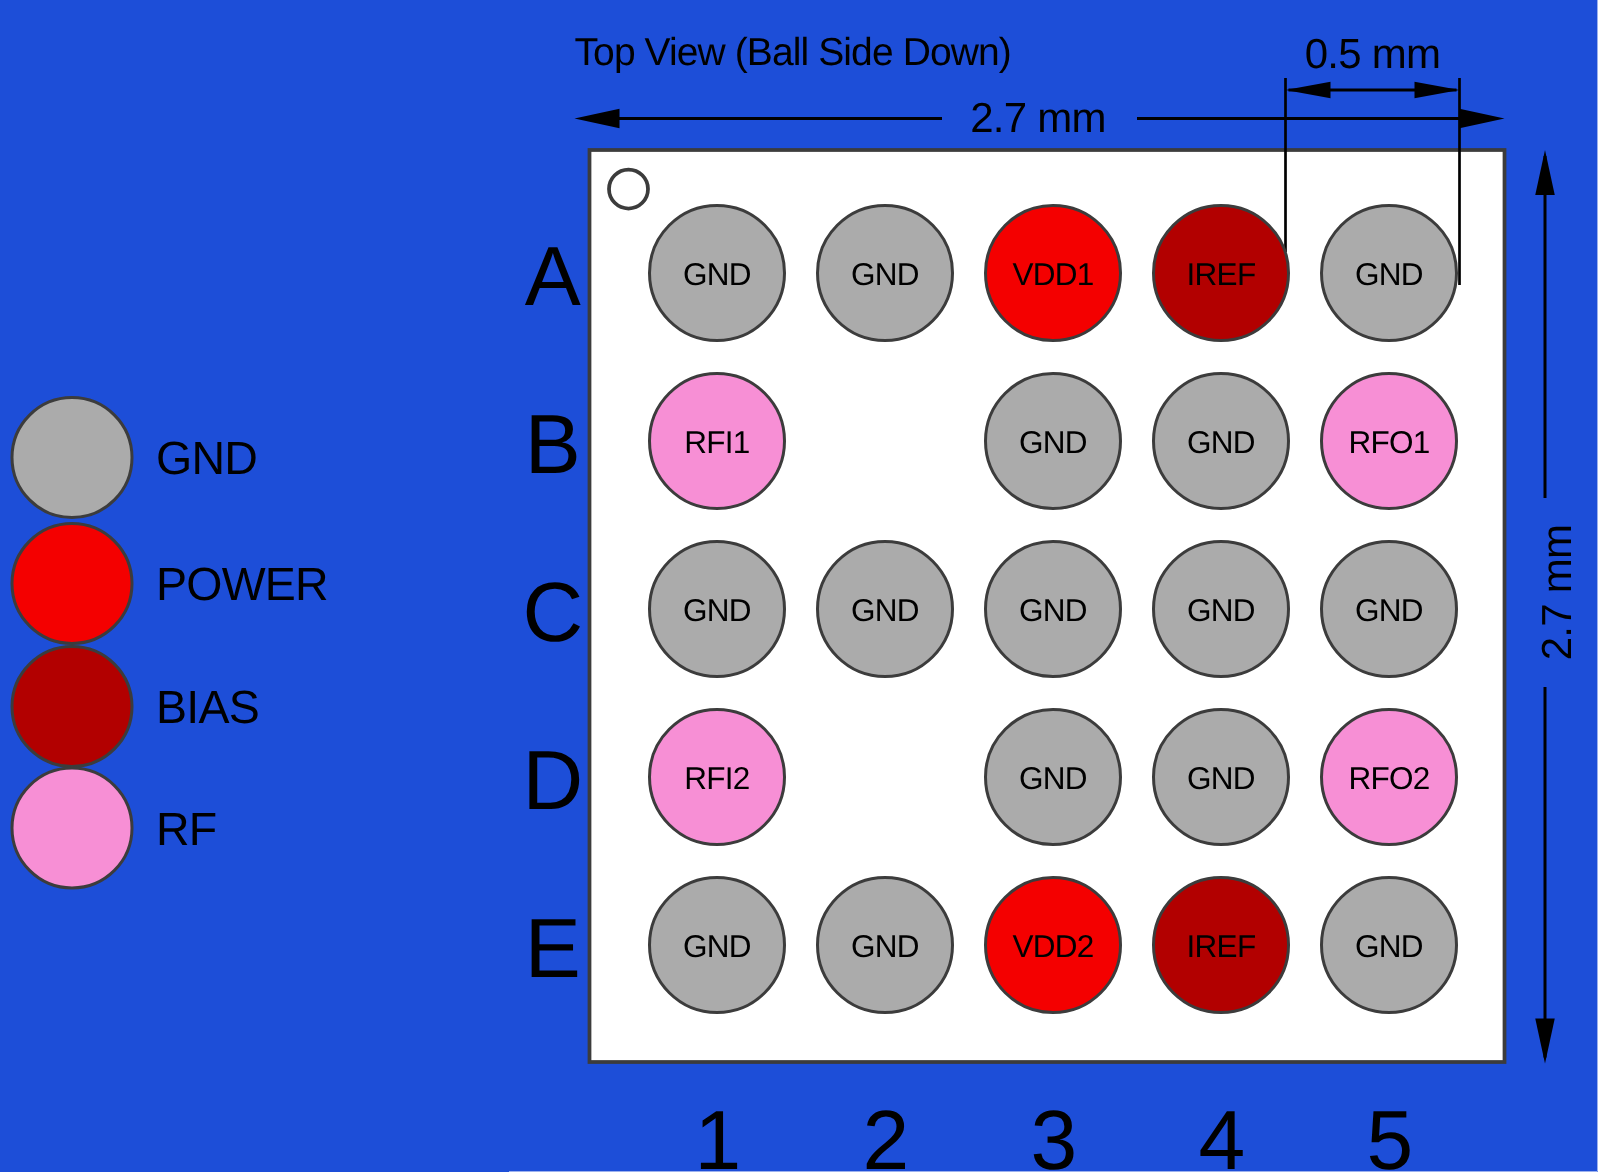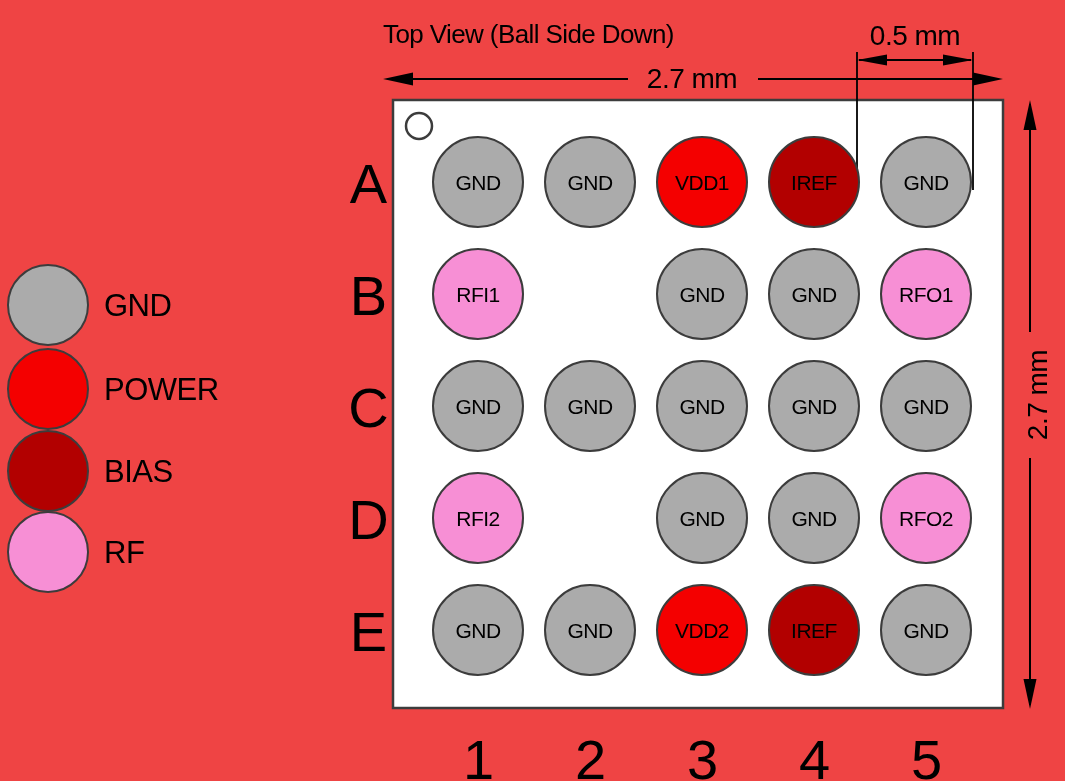--- a/index.html
+++ b/index.html
@@ -1,16 +1,16 @@
 <!DOCTYPE html>
 <html><head>
 <meta charset="utf-8">
 <style>
   html,body{margin:0;padding:0;background:#ffffff;}
-  #stage{position:relative;width:1065px;height:781px;background:#ef4444;overflow:hidden;
+  #stage{position:relative;width:1065px;height:781px;background:#1d4ed8;overflow:hidden;
          font-family:"Liberation Sans",sans-serif;}
   svg{position:absolute;left:0;top:0;}
   svg text{font-family:"Liberation Sans",sans-serif;fill:#000000;}
   .outline{fill:#ffffff;stroke:#3c3c3c;stroke-width:2.5;}
   .dimline{stroke:#000000;stroke-width:2;fill:none;}
   .extline{stroke:#000000;stroke-width:1.8;fill:none;}
   .arrow{fill:#000000;stroke:none;}
   .title-text{font-size:26px;letter-spacing:-0.6px;}
   .dim-text{font-size:28px;letter-spacing:-0.5px;}
   .axis-text{font-size:56px;letter-spacing:-1px;}

